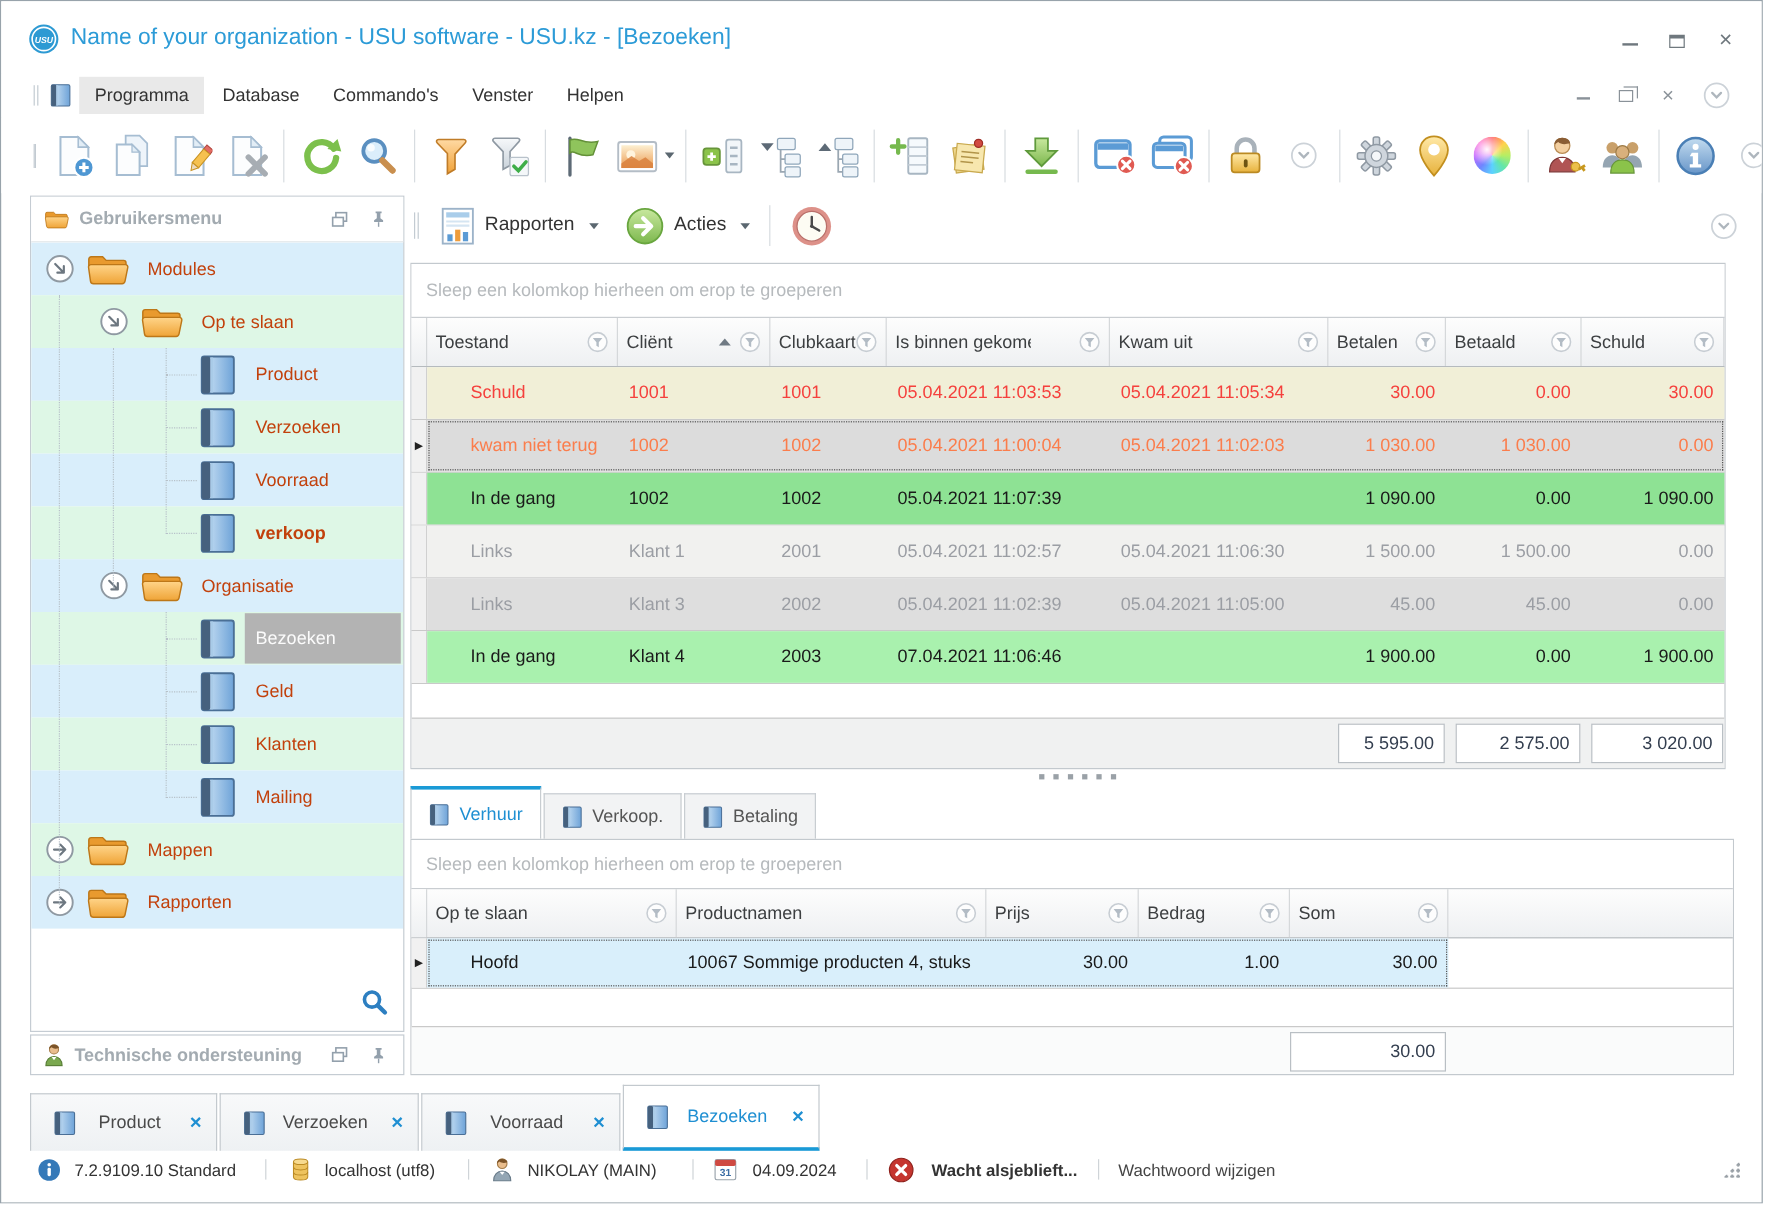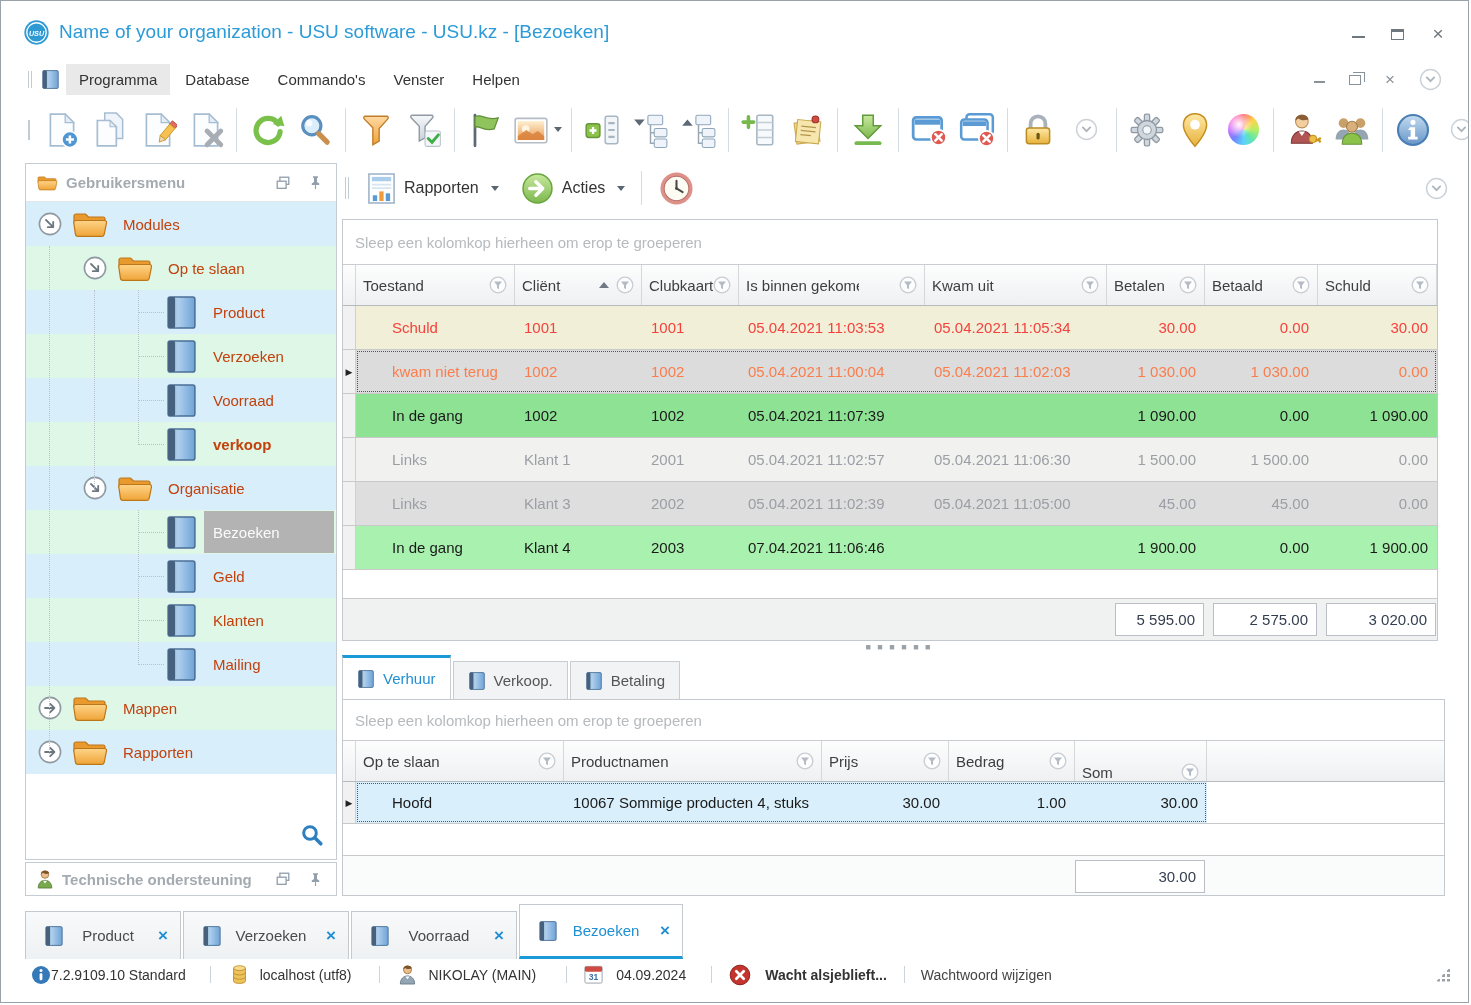--- a/index.html
+++ b/index.html
@@ -1006,21 +1006,21 @@
           </div>
           <div class="gcol" style="width: 126px;">
             <span class="lbl">Bedrag</span>
             <span class="icon" style="width: 18px; height: 18px;">
               <svg viewBox="0 0 18 18" width="100%" height="100%">
                 <circle cx="9" cy="9" r="7.8" fill="#fdfdfd" stroke="#c7cdd3" stroke-width="1.3"></circle>
                 <path d="M5 5.6 h8 l-3 3.7 v4 l-2-1.2 V9.3z" fill="#b3bcc5"></path>
               </svg>
             </span>
           </div>
-          <div class="gcol" style="width: 132px; align-items: flex-end;">
+          <div class="gcol" style="width: 132px;">
             <span class="lbl">Som</span>
             <span class="icon" style="width: 18px; height: 18px;">
               <svg viewBox="0 0 18 18" width="100%" height="100%">
                 <circle cx="9" cy="9" r="7.8" fill="#fdfdfd" stroke="#c7cdd3" stroke-width="1.3"></circle>
                 <path d="M5 5.6 h8 l-3 3.7 v4 l-2-1.2 V9.3z" fill="#b3bcc5"></path>
               </svg>
             </span>
           </div>
           <div class="gcol gcol-filler"></div>
         </div>
@@ -1089,21 +1089,21 @@
     </div>
 
   <div class="statusbar">
     <span class="icon" style="margin-left:6px" id="st-info">
         <svg viewBox="0 0 20 20" width="20" height="20">
           <circle cx="10" cy="10" r="9" fill="#3579b8"></circle>
           <circle cx="10" cy="5.6" r="1.5" fill="#fff"></circle>
           <rect x="8.6" y="8.2" width="2.8" height="7" rx="1.2" fill="#fff"></rect>
         </svg>
       </span>
-    <span style="">7.2.9109.10 Standard</span>
+    <span style="margin-left:11px">7.2.9109.10 Standard</span>
     <span class="sb-sep" style="margin-left:24px"></span>
     <span class="icon" style="margin-left:20px" id="st-db">
         <svg viewBox="0 0 20 24" width="17" height="21">
           <path d="M3 4.5 v15 c0 1.8 3.1 3 7 3 s7-1.2 7-3 v-15" fill="#eec35e" stroke="#bb8a23"></path>
           <ellipse cx="10" cy="4.5" rx="7" ry="2.8" fill="#f7da8f" stroke="#bb8a23"></ellipse>
           <path d="M3 9.5 c0 1.8 3.1 3 7 3 s7-1.2 7-3 M3 14.5 c0 1.8 3.1 3 7 3 s7-1.2 7-3" fill="none" stroke="#bb8a23"></path>
         </svg>
       </span>
     <span style="margin-left:12px">localhost (utf8)</span>
     <span class="sb-sep" style="margin-left:27px"></span>

